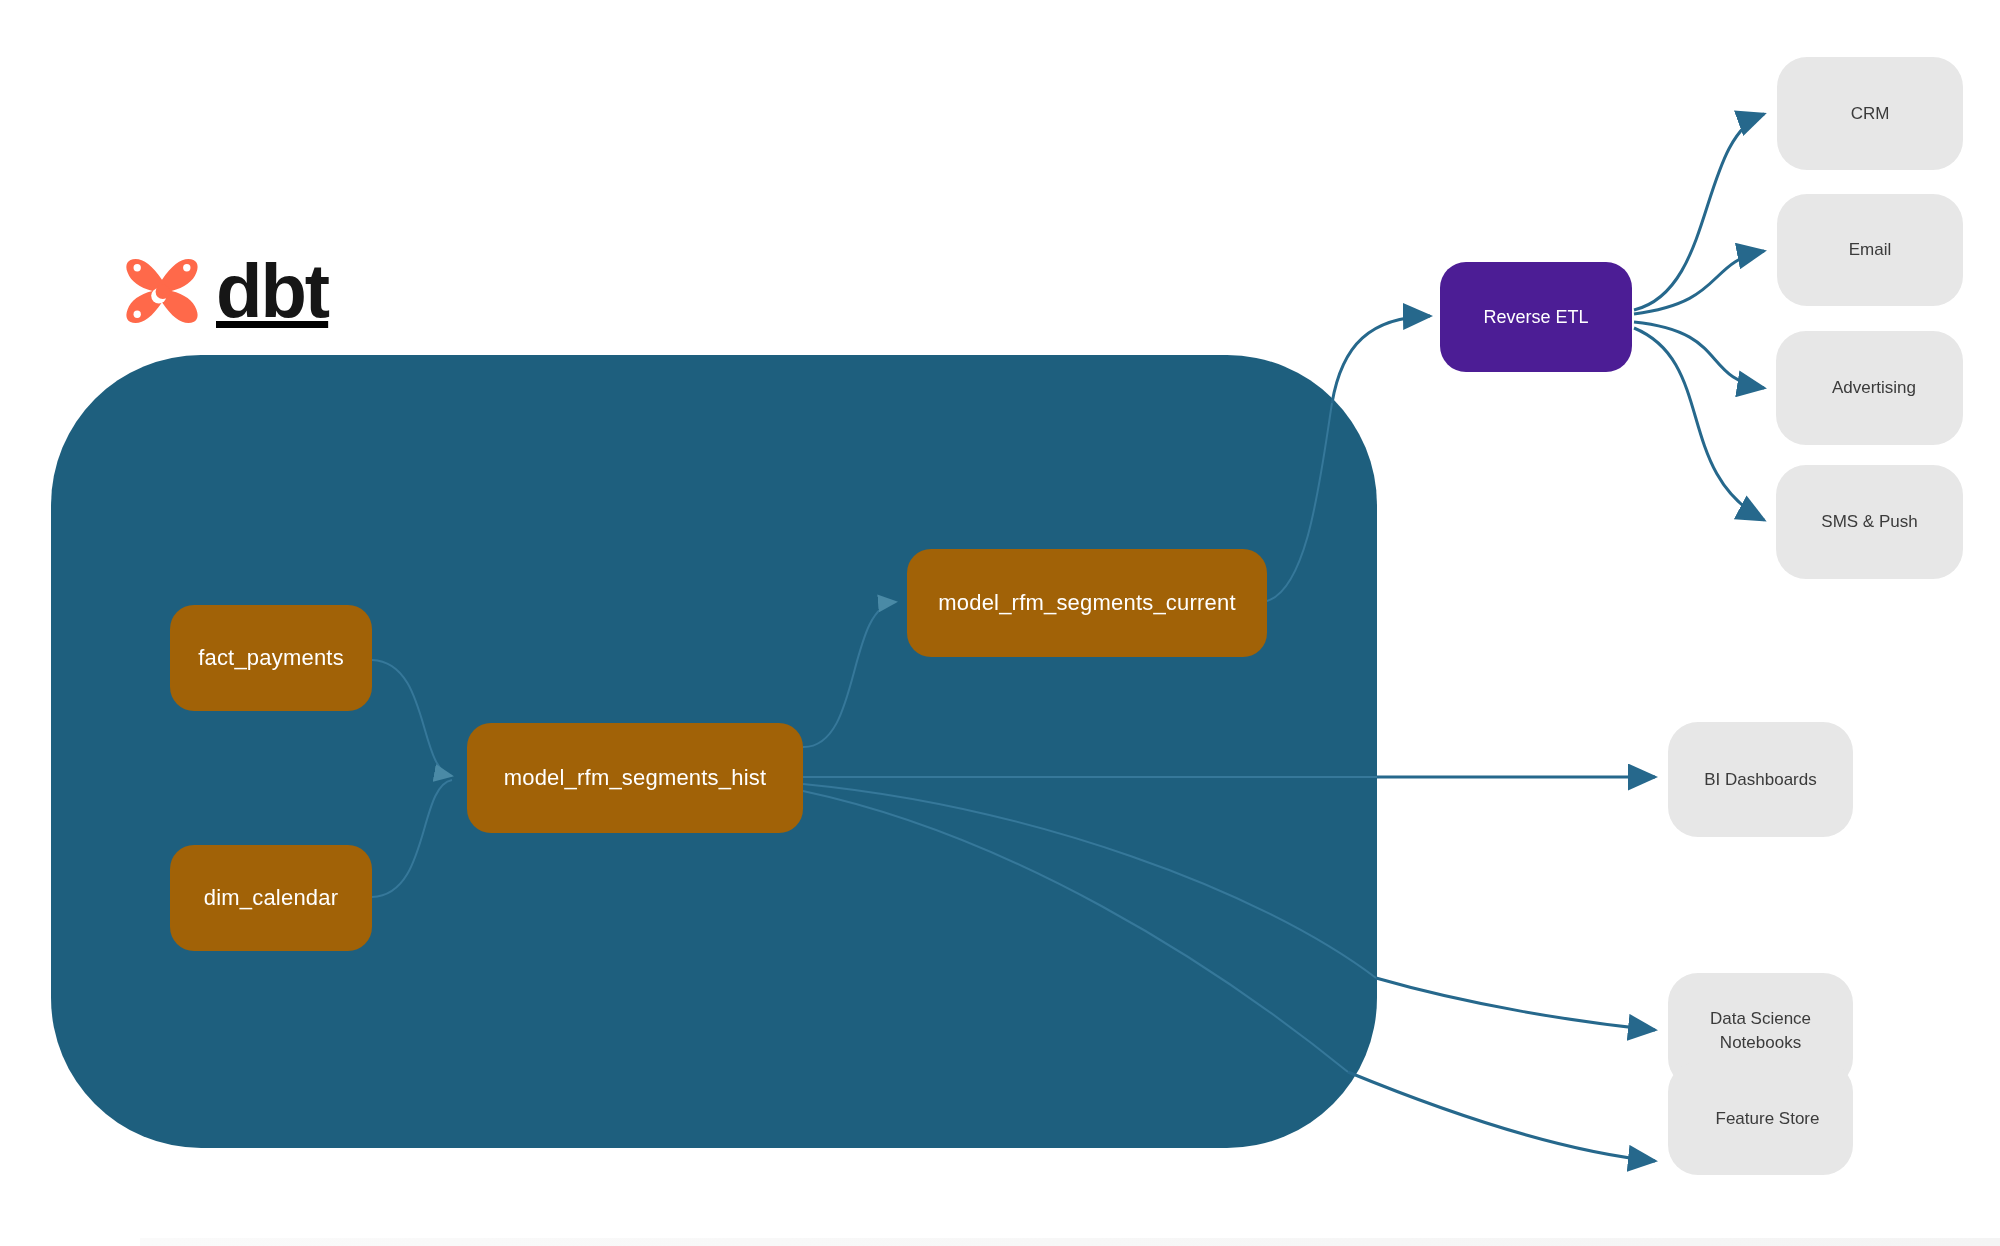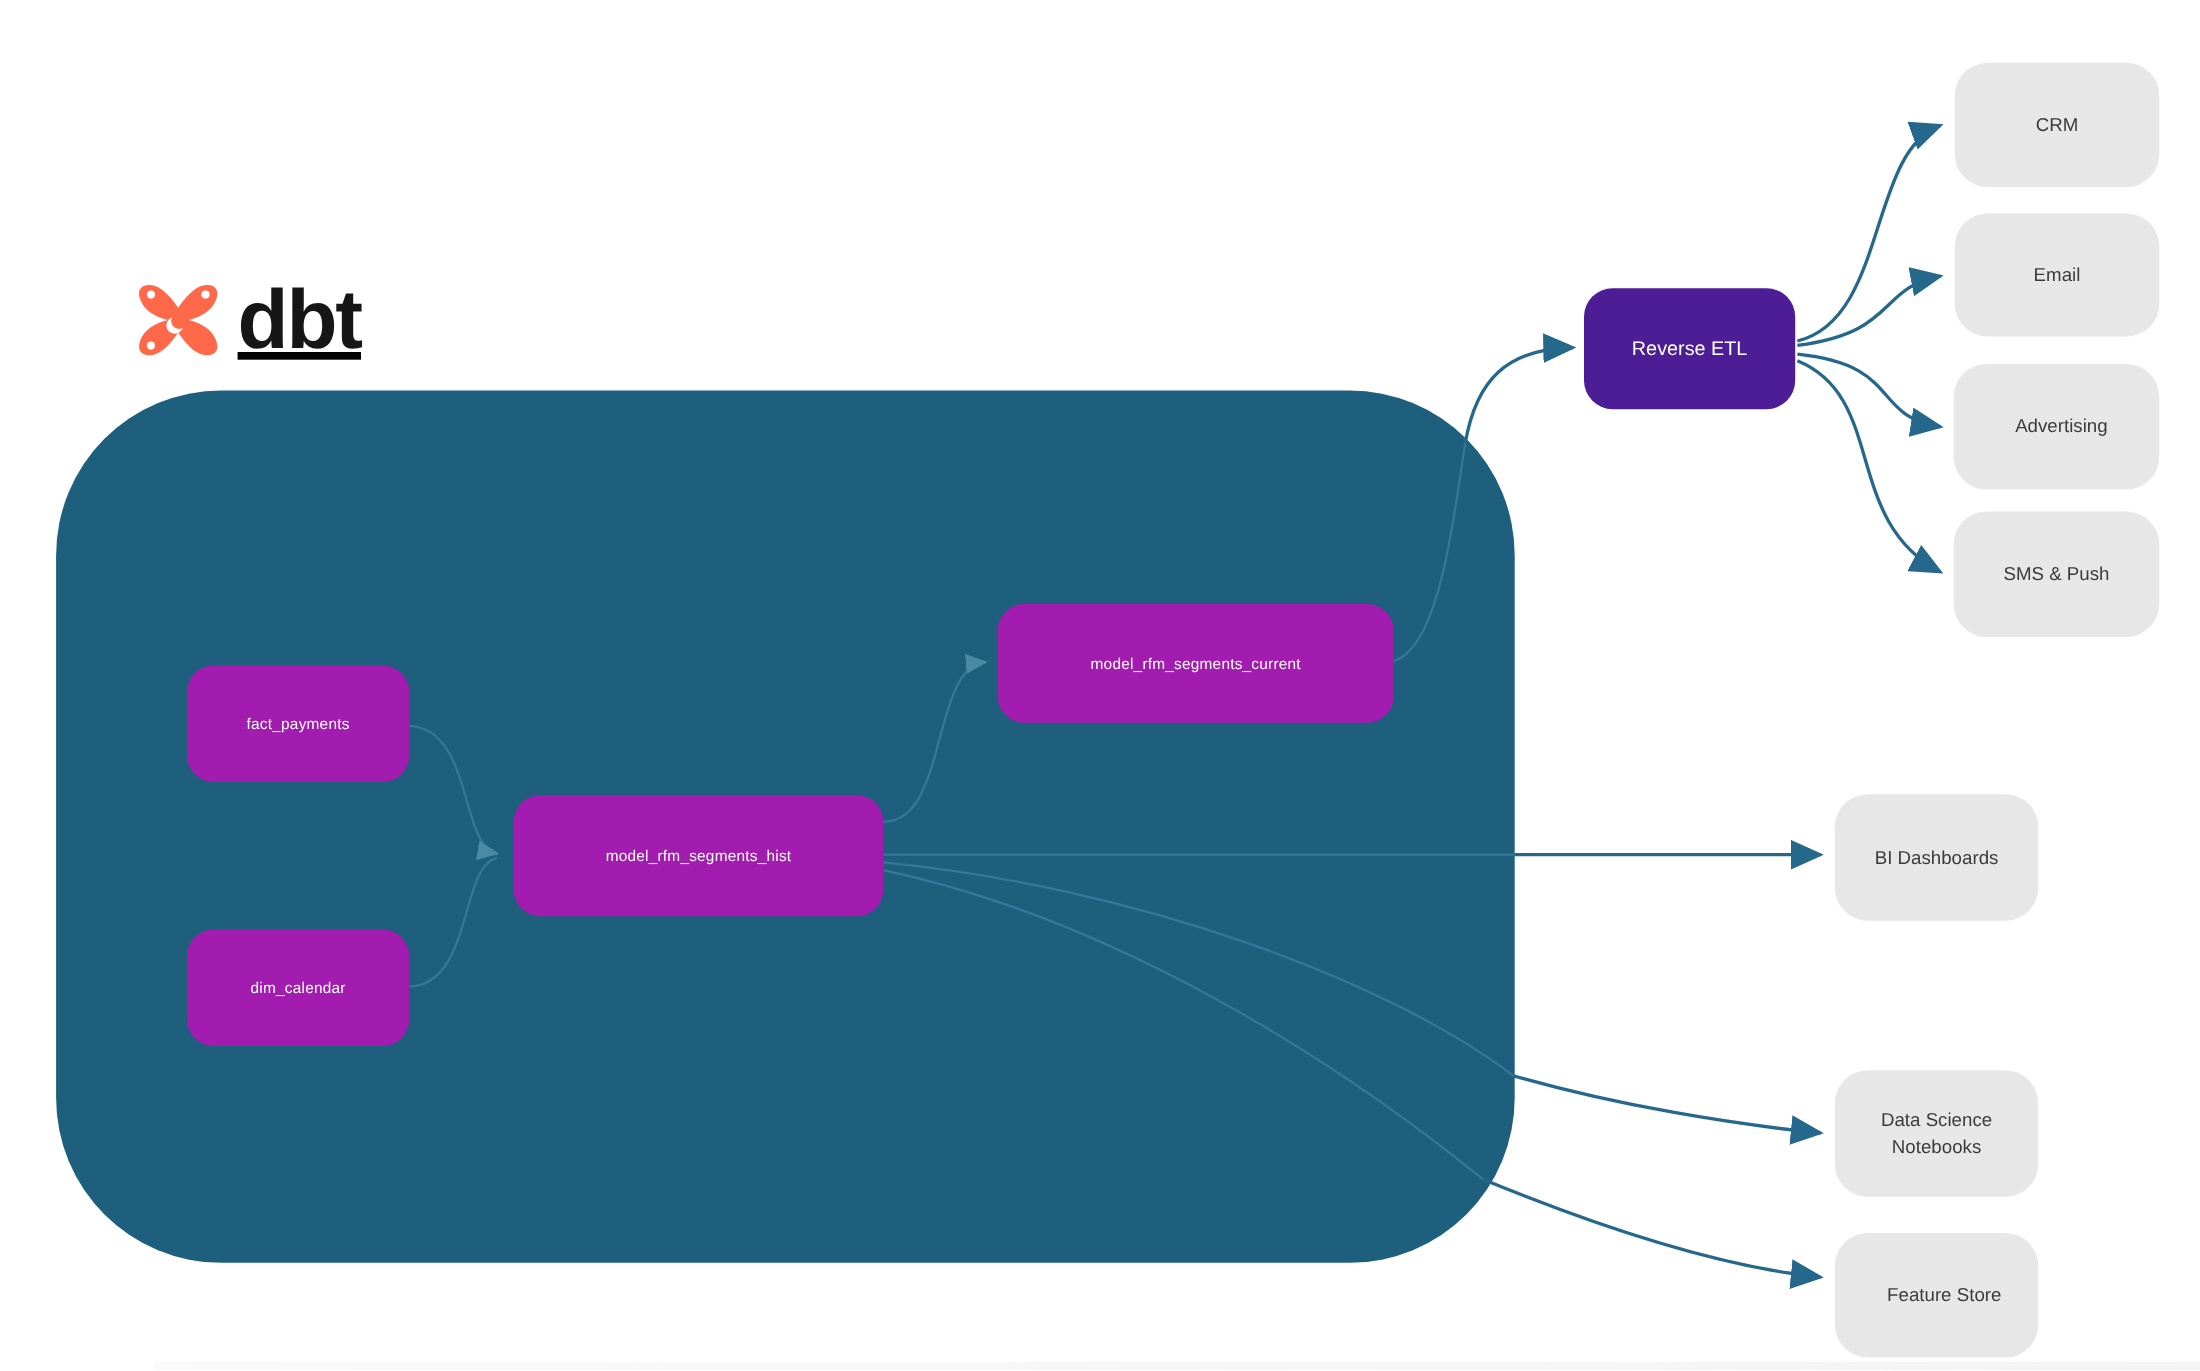--- a/index.html
+++ b/index.html
@@ -14,22 +14,22 @@
     font-size:76px;font-weight:bold;color:#161616;margin-left:14px;
     letter-spacing:-2px;line-height:82px;
   }
   
   .project{
     position:absolute;left:51px;top:355px;width:1326px;height:793px;
     background:#1e5f7e;border-radius:150px;
   }
   
   .node{
-    position:absolute;background:#a21caf;border-radius:24px;
-    color:#ffffff;font-size:14px;letter-spacing:.2px;
+    position:absolute;background:#a16207;border-radius:24px;
+    color:#ffffff;font-size:22px;letter-spacing:.2px;
     display:flex;align-items:center;justify-content:center;text-align:center;
     z-index:3;
   }
   .n-fact{left:170px;top:605px;width:202px;height:106px;}
   .n-dim{left:170px;top:845px;width:202px;height:106px;}
   .n-hist{left:467px;top:723px;width:336px;height:110px;}
   .n-current{left:907px;top:549px;width:360px;height:108px;}
   
   .reverse-etl{
     position:absolute;left:1440px;top:262px;width:192px;height:110px;
@@ -42,21 +42,21 @@
     font-size:17px;line-height:1.4;display:flex;align-items:center;
     justify-content:center;text-align:center;padding:0 14px;box-sizing:border-box;
     z-index:3;
   }
   .d-crm{left:1777px;top:57px;width:186px;height:113px;}
   .d-email{left:1777px;top:194px;width:186px;height:112px;}
   .d-adv{left:1776px;top:331px;width:187px;height:114px;padding-left:23px;}
   .d-sms{left:1776px;top:465px;width:187px;height:114px;}
   .d-bi{left:1668px;top:722px;width:185px;height:115px;}
   .d-ds{left:1668px;top:973px;width:185px;height:115px;}
-  .d-fs{left:1668px;top:1121px;width:185px;height:113px;padding-left:28px;}
+  .d-fs{left:1668px;top:1062px;width:185px;height:113px;padding-left:28px;}
   
   .edges{position:absolute;left:0;top:0;width:2000px;height:1246px;z-index:2;}
   .edge-light{stroke:#36789a;stroke-width:2;fill:none;}
   .edge-dark{stroke:#26688c;stroke-width:3;fill:none;}
   
   .page-edge{
     position:absolute;left:140px;top:1238px;width:1860px;height:8px;
     background:linear-gradient(90deg,#fafafa,#f4f4f4);z-index:1;
   }
 </style>

